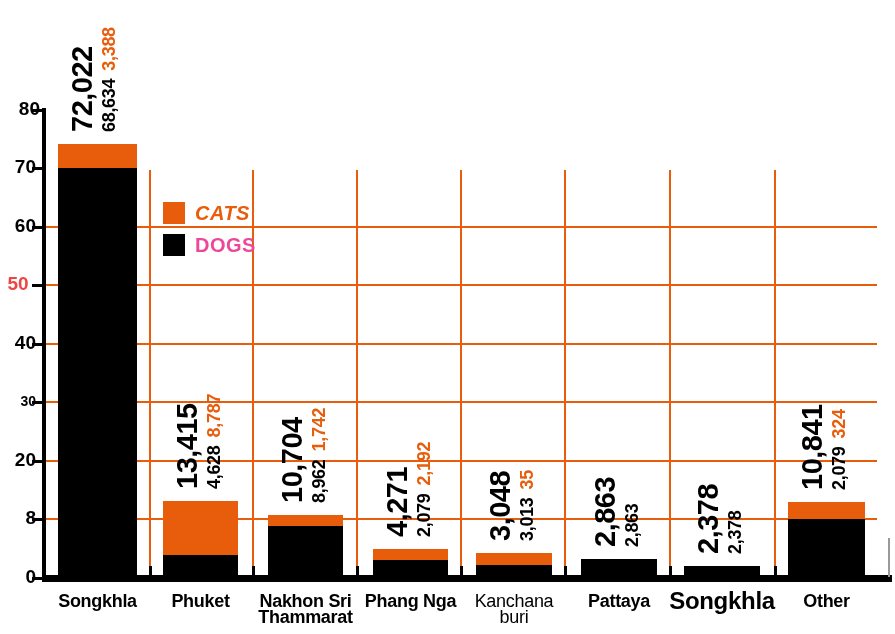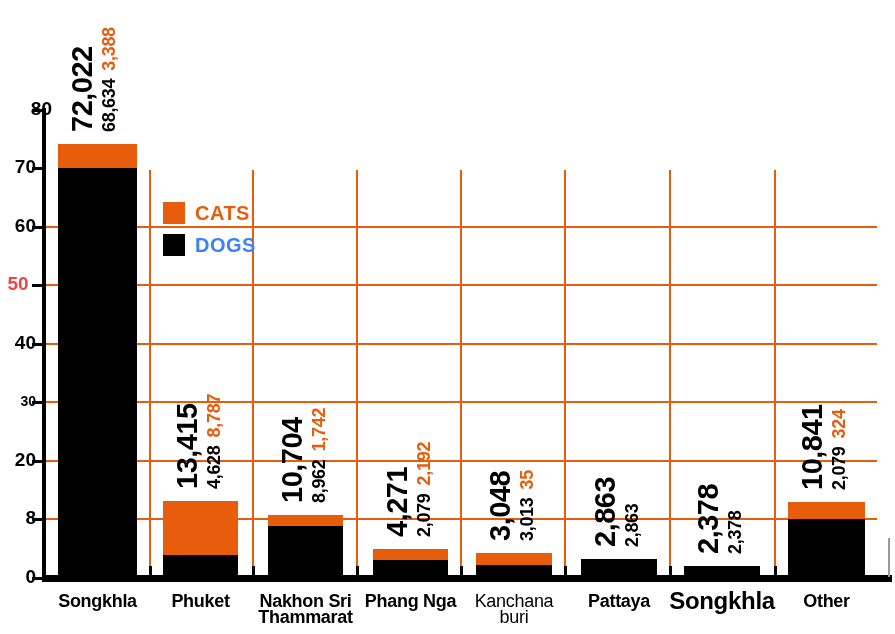--- a/index.html
+++ b/index.html
@@ -47,21 +47,21 @@
       <div style="position: absolute; left: 0px; top: 390.35px; width: 36px; height: 22px; line-height: 22px; text-align: right; font-size: 14px; font-weight: bold; color: rgb(0, 0, 0);">30</div>
       <div style="position: absolute; left: 32px; top: 342.8px; width: 12px; height: 3px; background: rgb(0, 0, 0);"></div>
       <div style="position: absolute; left: 0px; top: 331.8px; width: 36px; height: 22px; line-height: 22px; text-align: right; font-size: 19px; font-weight: bold; color: rgb(0, 0, 0);">40</div>
       <div style="position: absolute; left: 32px; top: 284.25px; width: 12px; height: 3px; background: rgb(0, 0, 0);"></div>
       <div style="position: absolute; left: 0px; top: 273.25px; width: 36px; height: 22px; line-height: 22px; text-align: center; font-size: 19px; font-weight: bold; color: #ef4444;">50</div>
       <div style="position: absolute; left: 32px; top: 225.7px; width: 12px; height: 3px; background: rgb(0, 0, 0);"></div>
       <div style="position: absolute; left: 0px; top: 214.7px; width: 36px; height: 22px; line-height: 22px; text-align: right; font-size: 19px; font-weight: bold; color: rgb(0, 0, 0);">60</div>
       <div style="position: absolute; left: 32px; top: 167.15px; width: 12px; height: 3px; background: rgb(0, 0, 0);"></div>
       <div style="position: absolute; left: 0px; top: 156.15px; width: 36px; height: 22px; line-height: 22px; text-align: right; font-size: 19px; font-weight: bold; color: rgb(0, 0, 0);">70</div>
       <div style="position: absolute; left: 32px; top: 108.6px; width: 12px; height: 3px; background: rgb(0, 0, 0);"></div>
-      <div style="position: absolute; left: 16px; top: 97.6px; width: 36px; height: 22px; line-height: 22px; text-align: right; font-size: 19px; font-weight: bold; color: rgb(0, 0, 0);">80</div>
+      <div style="position: absolute; left: 4px; top: 97.6px; width: 36px; height: 22px; line-height: 22px; text-align: right; font-size: 19px; font-weight: bold; color: rgb(0, 0, 0);">80</div>
       <div style="position: absolute; left: 42px; top: 108px; width: 4px; height: 474px; background: rgb(0, 0, 0);"></div>
       <div style="position: absolute; left: 42px; top: 575px; width: 850px; height: 7px; background: rgb(0, 0, 0);"></div>
       <div style="position: absolute; left: 888px; top: 538px; width: 2px; height: 39px; background: rgb(153, 153, 153);"></div>
       <div style="position: absolute; left: 58px; top: 168.15px; width: 79px; height: 409.85px; background: rgb(0, 0, 0);"></div>
       <div style="position: absolute; left: 58px; top: 143.559px; width: 79px; height: 24.591px; background: rgb(232, 93, 12);"></div>
       <div style="position: absolute; left: 69px; top: 131.559px; transform: rotate(-90deg); transform-origin: 0px 0px; white-space: nowrap;">
         <div class="rl-total">72,022</div>
         <div class="rl-sub"><span>68,634</span><span class="cats-num" style="color: rgb(232, 93, 12);">3,388</span></div>
       </div>
       <div style="position: absolute; left: 32.5px; top: 593px; width: 130px; text-align: center; font-size: 18px; font-weight: bold; line-height: 16px; letter-spacing: -0.3px; color: rgb(0, 0, 0);">
@@ -126,17 +126,17 @@
       <div style="position: absolute; left: 799px; top: 489.885px; transform: rotate(-90deg); transform-origin: 0px 0px; white-space: nowrap;">
         <div class="rl-total">10,841</div>
         <div class="rl-sub"><span>2,079</span><span class="cats-num" style="color: rgb(232, 93, 12);">324</span></div>
       </div>
       <div style="position: absolute; left: 761.5px; top: 593px; width: 130px; text-align: center; font-size: 18px; font-weight: bold; line-height: 16px; letter-spacing: -0.3px; color: rgb(0, 0, 0);">
         <div>Other</div>
       </div>
     </div>
   <div id="legend">
     <div class="sw" id="sw-cats" style="left: 163px; top: 202px; background: rgb(232, 93, 12);"></div>
-    <div class="lg" id="lg-cats" style="left: 195px; top: 202px; color: rgb(232, 93, 12);">CATS</div>
+    <div class="lg" id="lg-cats" style="left: 195px; top: 202px; color: rgb(232, 93, 12); font-style: italic;">CATS</div>
     <div class="sw" id="sw-dogs" style="left: 163px; top: 234px; background: rgb(0, 0, 0);"></div>
-    <div class="lg" id="lg-dogs" style="left: 195px; top: 234px; color: #3b82f6;">DOGS</div>
+    <div class="lg" id="lg-dogs" style="left: 195px; top: 234px; color: #ec4899;">DOGS</div>
   </div>
 </div>
 
 </body></html>

